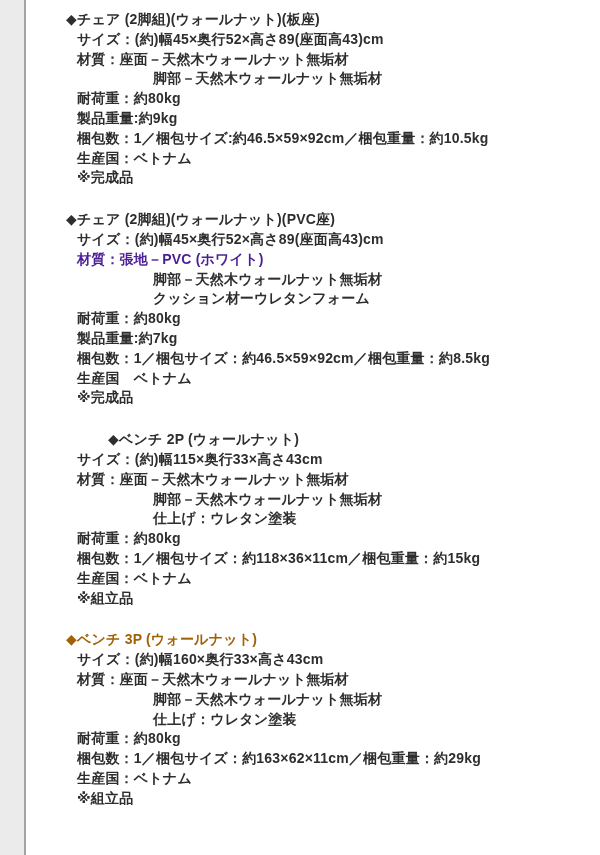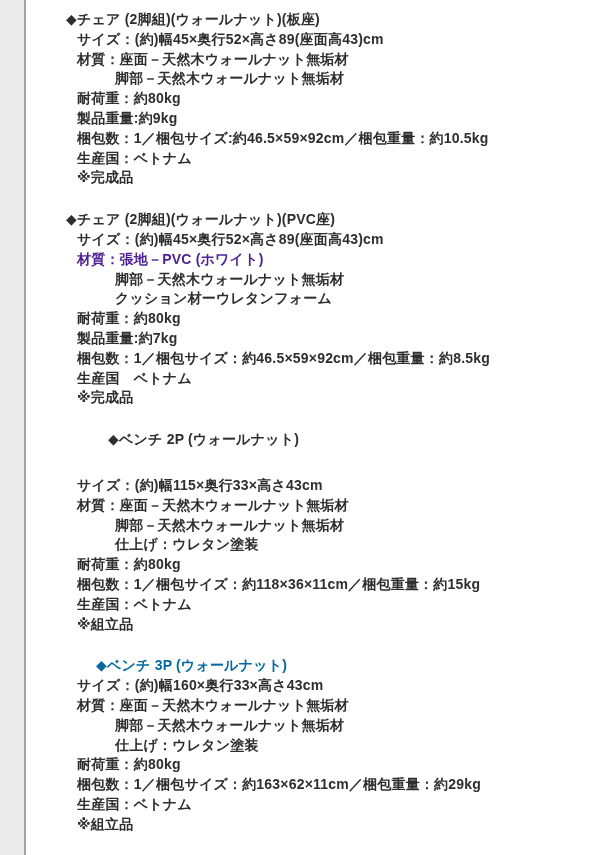--- a/index.html
+++ b/index.html
@@ -37,20 +37,21 @@
     color: #2e2e2e;
     padding-left: 51px;
     white-space: nowrap;
     letter-spacing: 0.2px;
   }
   .line.title {
     padding-left: 40px;
   }
   .line.indent {
     padding-left: 89px;
+    margin-left: 38px;
   }
 </style>
 </head>
 <body style="background: rgb(235, 235, 235);">
 
 <div class="panel" id="sections-root" style="background: rgb(255, 255, 255); border-left-color: rgb(163, 163, 163); border-right-color: rgb(163, 163, 163);">
     <div class="section">
       <div class="line title" style="color: rgb(46, 46, 46);">◆チェア (2脚組)(ウォールナット)(板座)</div>
       <div class="line" style="color: rgb(46, 46, 46);">サイズ：(約)幅45×奥行52×高さ89(座面高43)cm</div>
       <div class="line" style="color: rgb(46, 46, 46);">材質：座面－天然木ウォールナット無垢材</div>
@@ -68,31 +69,31 @@
       <div class="line indent" style="color: rgb(46, 46, 46);">脚部－天然木ウォールナット無垢材</div>
       <div class="line indent" style="color: rgb(46, 46, 46);">クッション材ーウレタンフォーム</div>
       <div class="line" style="color: rgb(46, 46, 46);">耐荷重：約80kg</div>
       <div class="line" style="color: rgb(46, 46, 46);">製品重量:約7kg</div>
       <div class="line" style="color: rgb(46, 46, 46);">梱包数：1／梱包サイズ：約46.5×59×92cm／梱包重量：約8.5kg</div>
       <div class="line" style="color: rgb(46, 46, 46);">生産国　ベトナム</div>
       <div class="line" style="color: rgb(46, 46, 46);">※完成品</div>
     </div>
     <div class="section">
       <div class="line title" style="color: rgb(46, 46, 46); margin-left: 42px;">◆ベンチ 2P (ウォールナット)</div>
-      <div class="line" style="color: rgb(46, 46, 46); margin-top: 26px;">サイズ：(約)幅115×奥行33×高さ43cm</div>
+      <div class="line" style="color: rgb(46, 46, 46);">サイズ：(約)幅115×奥行33×高さ43cm</div>
       <div class="line" style="color: rgb(46, 46, 46);">材質：座面－天然木ウォールナット無垢材</div>
       <div class="line indent" style="color: rgb(46, 46, 46);">脚部－天然木ウォールナット無垢材</div>
       <div class="line indent" style="color: rgb(46, 46, 46);">仕上げ：ウレタン塗装</div>
       <div class="line" style="color: rgb(46, 46, 46);">耐荷重：約80kg</div>
       <div class="line" style="color: rgb(46, 46, 46);">梱包数：1／梱包サイズ：約118×36×11cm／梱包重量：約15kg</div>
       <div class="line" style="color: rgb(46, 46, 46);">生産国：ベトナム</div>
       <div class="line" style="color: rgb(46, 46, 46);">※組立品</div>
     </div>
     <div class="section">
-      <div class="line title" style="color: #0369a1; margin-left: 30px;">◆ベンチ 3P (ウォールナット)</div>
+      <div class="line title" style="color: #a16207;">◆ベンチ 3P (ウォールナット)</div>
       <div class="line" style="color: rgb(46, 46, 46);">サイズ：(約)幅160×奥行33×高さ43cm</div>
       <div class="line" style="color: rgb(46, 46, 46);">材質：座面－天然木ウォールナット無垢材</div>
       <div class="line indent" style="color: rgb(46, 46, 46);">脚部－天然木ウォールナット無垢材</div>
       <div class="line indent" style="color: rgb(46, 46, 46);">仕上げ：ウレタン塗装</div>
       <div class="line" style="color: rgb(46, 46, 46);">耐荷重：約80kg</div>
       <div class="line" style="color: rgb(46, 46, 46);">梱包数：1／梱包サイズ：約163×62×11cm／梱包重量：約29kg</div>
       <div class="line" style="color: rgb(46, 46, 46);">生産国：ベトナム</div>
       <div class="line" style="color: rgb(46, 46, 46);">※組立品</div>
     </div>
   </div>

